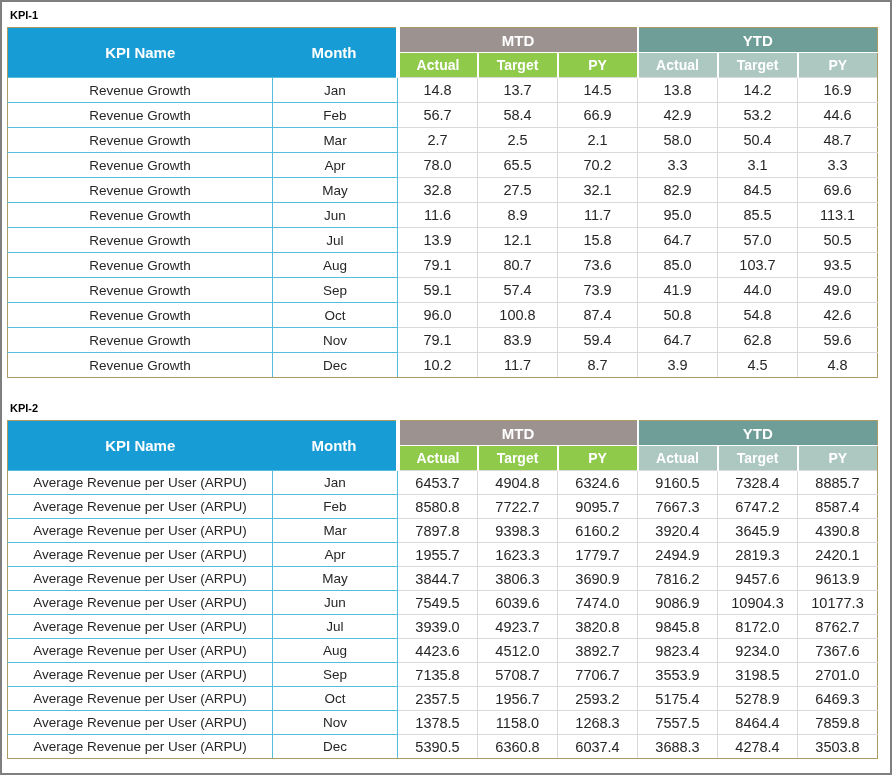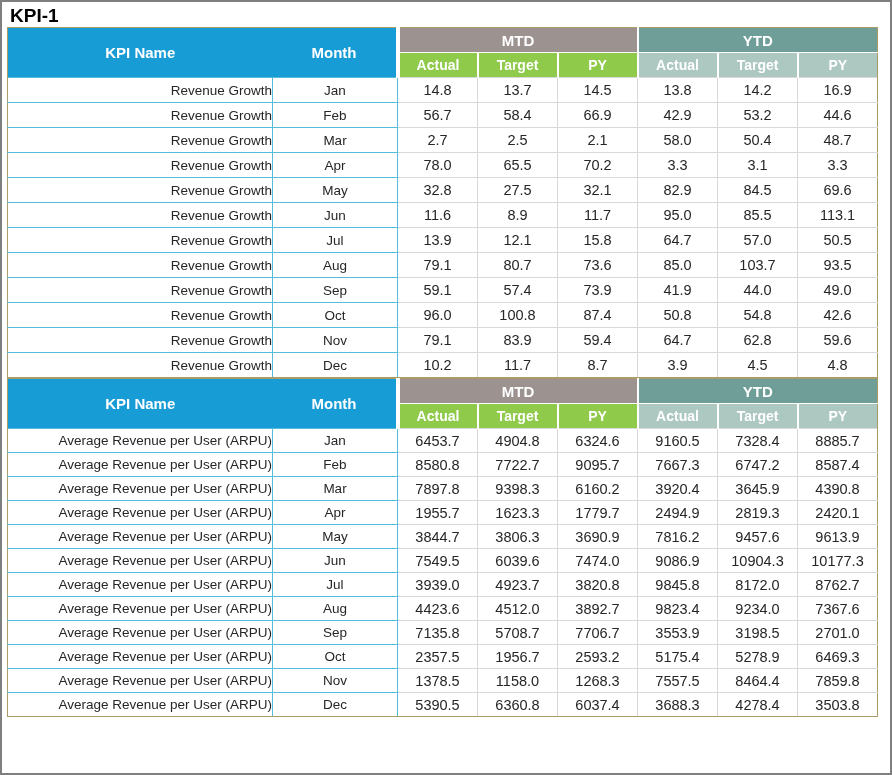--- a/index.html
+++ b/index.html
@@ -18,21 +18,21 @@
   html,body{margin:0;padding:0;background:#e9e9e9;}
   body{font-family:"Liberation Sans", sans-serif;}
   .screen{
     width:892px;height:775px;box-sizing:border-box;
     border:2px solid var(--window-border);
     background:#ffffff;
     padding:4px 0 0 5px;
     overflow:hidden;
   }
   .kpi-title{
-    font-size:19px;font-weight:bold;color:#000;
+    font-size:11px;font-weight:bold;color:#000;
     margin:0 0 2px 3px;height:19px;line-height:19px;
   }
   .section-2 .kpi-title{margin-top:21px;}
   table.kpi-table{
     border-collapse:collapse;table-layout:fixed;width:870px;
     border:1px solid var(--table-outer-border);
   }
   col.c-kpi{width:265px;}
   col.c-month{width:125px;}
   col.c-num{width:80px;}
@@ -55,21 +55,21 @@
     background:#ffffff;
   }
   td.num-cell{
     font-size:14.5px;
     border:1px solid var(--numeric-cell-border);
     background:#ffffff;
   }
   .t1 tbody td{height:24px;}
   .t2 tbody td{height:23px;}
   
-  tbody tr td:first-child{border-left:1px solid var(--table-outer-border);text-align:right;}
+  tbody tr td:first-child{border-left:1px solid var(--table-outer-border);}
   tbody tr:last-child td{border-bottom:1px solid var(--table-outer-border);}
   tbody tr td:last-child{border-right:1px solid var(--table-outer-border);}
 </style>
 </head>
 <body>
 
 <div class="screen">
 
   <section class="section-1">
     <h2 class="kpi-title">KPI-1</h2>
@@ -219,20 +219,21 @@
             <td class="num-cell">8.7</td>
             <td class="num-cell">3.9</td>
             <td class="num-cell">4.5</td>
             <td class="num-cell">4.8</td>
           </tr>
         </tbody>
     </table>
   </section>
 
   <section class="section-2">
+    <h2 class="kpi-title">KPI-2</h2>
     <table class="kpi-table t2">
       <colgroup>
         <col class="c-kpi">
           <col class="c-month">
         <col class="c-num">
           <col class="c-num">
           <col class="c-num">
         <col class="c-num">
           <col class="c-num">
           <col class="c-num">

